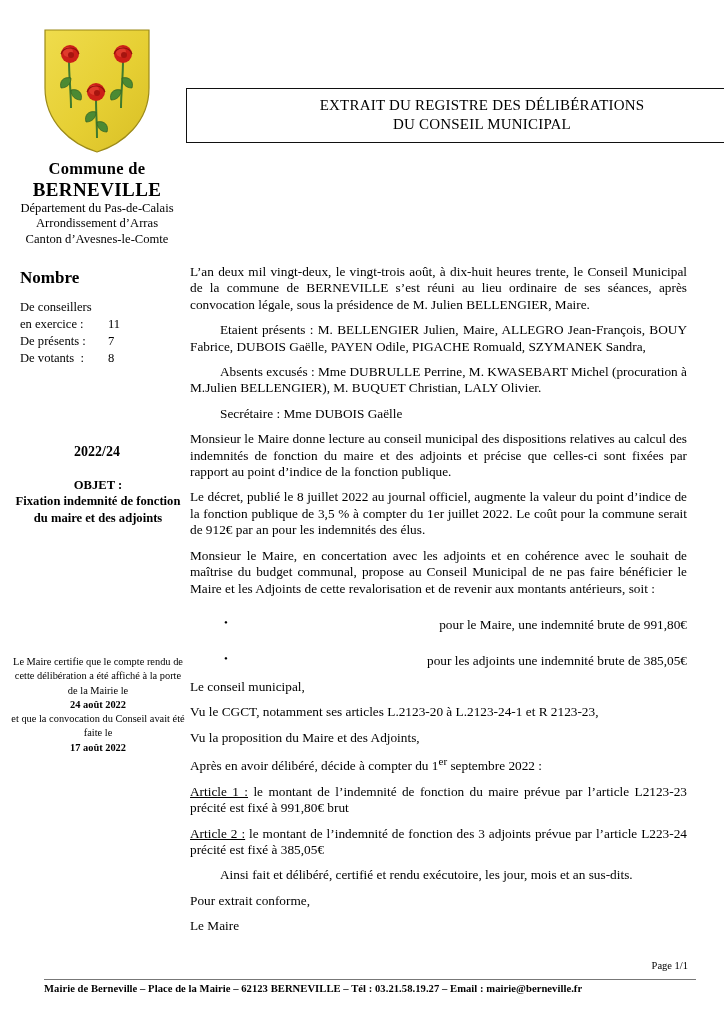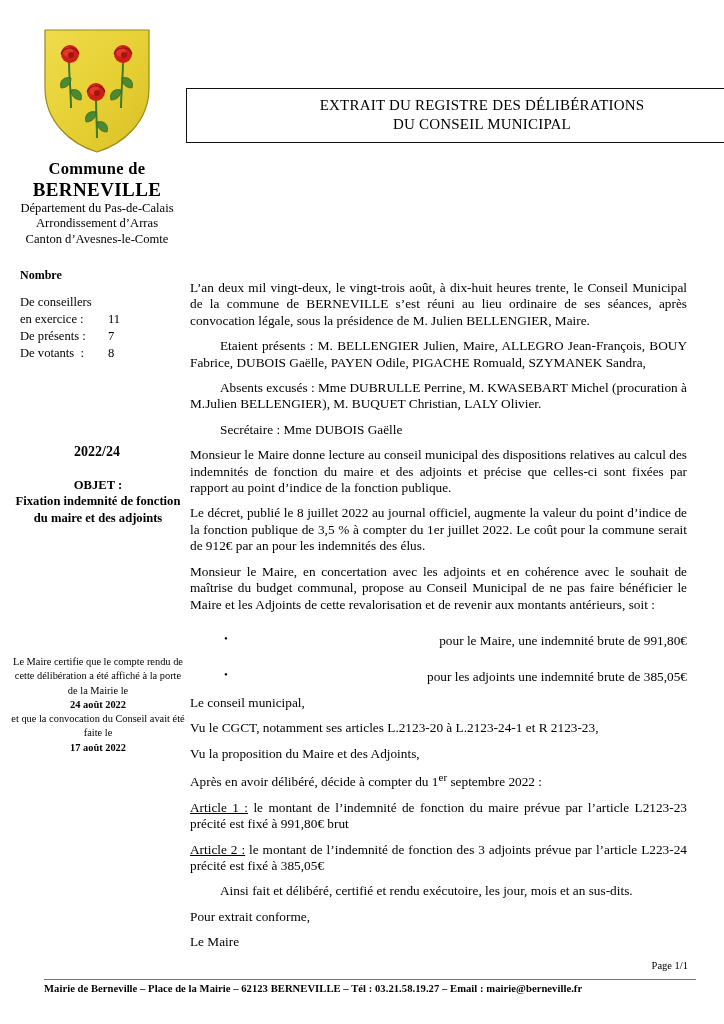--- a/index.html
+++ b/index.html
@@ -61,21 +61,21 @@
   .nombre-block {
     position: absolute;
     left: 20px;
     top: 268px;
     width: 170px;
     text-align: left;
     font-size: 12.6px;
   }
   .nombre-title {
     font-weight: bold;
-    font-size: 12px;
+    font-size: 17px;
     margin-bottom: 11px;
   }
   .nombre-rows { line-height: 1.34; }
   .nombre-row {
     display: block;
     white-space: pre;
   }
   .nb-label { display: inline-block; width: 88px; }
   .nb-val { display: inline-block; }
 
@@ -131,21 +131,21 @@
     top: 162px;
     width: 500px;
     text-align: center;
     font-size: 15px;
     letter-spacing: 0.2px;
   }
 
   .main-col {
     position: absolute;
     left: 190px;
-    top: 280px;
+    top: 264px;
     width: 497px;
     font-size: 13.3px;
     line-height: 1.235;
     text-align: justify;
   }
   .main-col p {
     margin: 0 0 9px 0;
     text-align: justify;
   }
   .indent { text-indent: 30px; }

